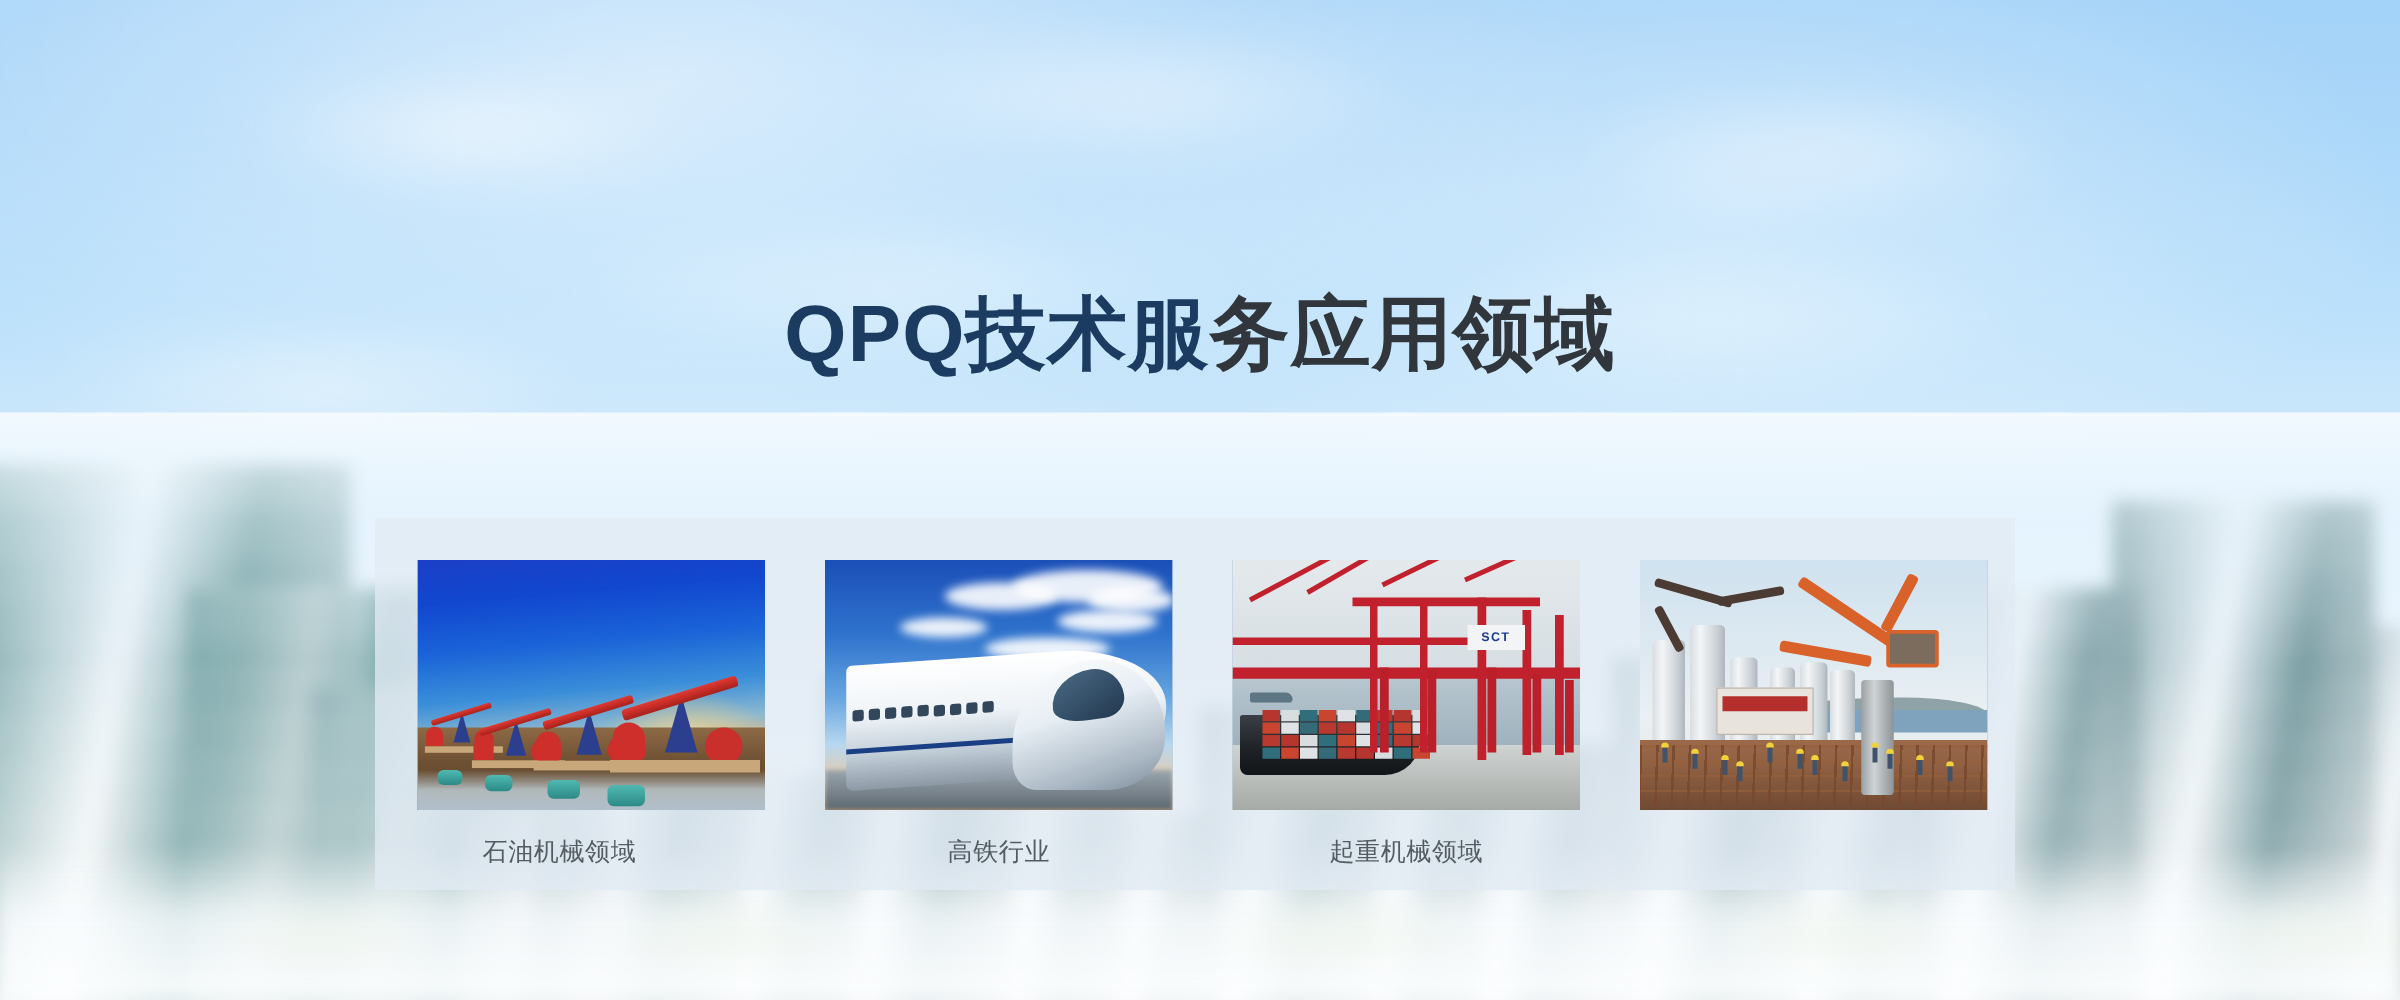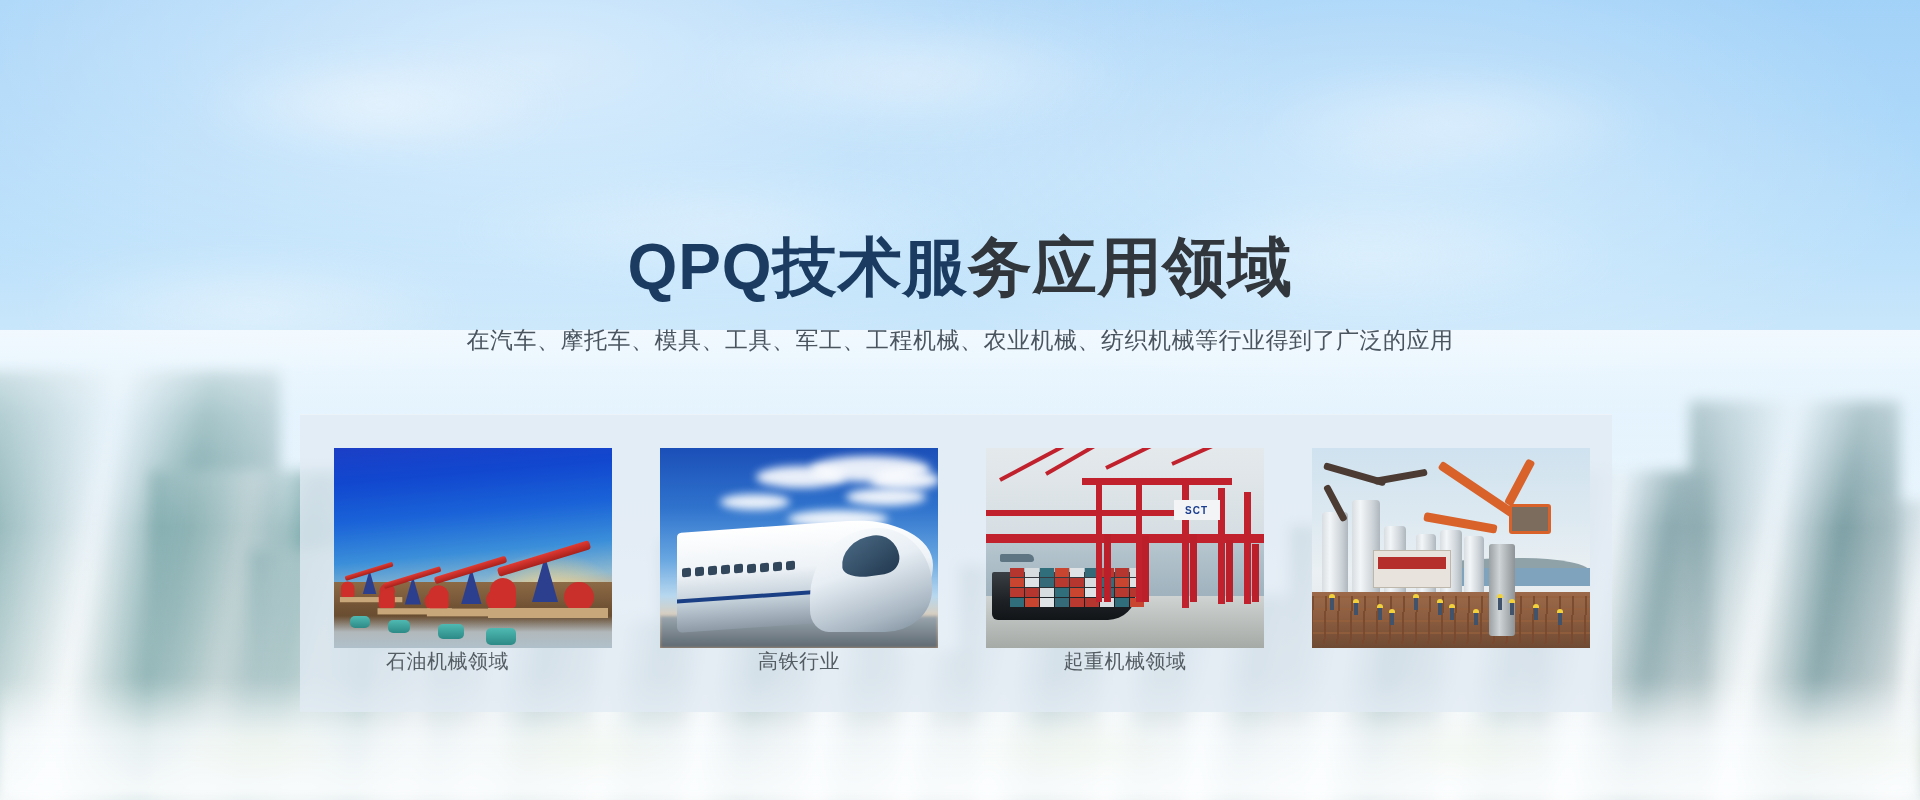--- a/index.html
+++ b/index.html
@@ -113,20 +113,21 @@
     display:flex; gap:48px;
   }
   .card{ width:278px; }
   .thumb{
     width:278px; height:200px;
     position:relative; overflow:hidden;
     background:#9fb8c9;
     text-align:right;
   }
   .card-label{
+    margin-top:20px;
     text-align:center;
     font-size:20px;
     color:#545c63;
     letter-spacing:.5px;
   }
   .card:nth-child(1) .card-label{ text-align:left; padding-left:52px; }
 
   
   .oil-sky{
     position:absolute; inset:0;
@@ -326,21 +327,20 @@
   <div class="haze"></div>
   <div class="ground"></div>
 </div>
 
 <div class="content">
 
   <div class="page-title">
     <span>QPQ技术服</span><span class="tail">务应用领域</span>
   </div>
 
-  <div class="page-subtitle">在汽车、摩托车、模具、工具、军工、工程机械、农业机械、纺织机械等行业得到了广泛的应用</div>
 
   <div class="panel">
     <div class="cards">
 
       <div class="card">
         <div class="thumb">
           <div class="oil-sky"></div>
           <div class="oil-sun"></div>
           <div class="oil-ground"></div>
           <div class="oil-snow"></div>

